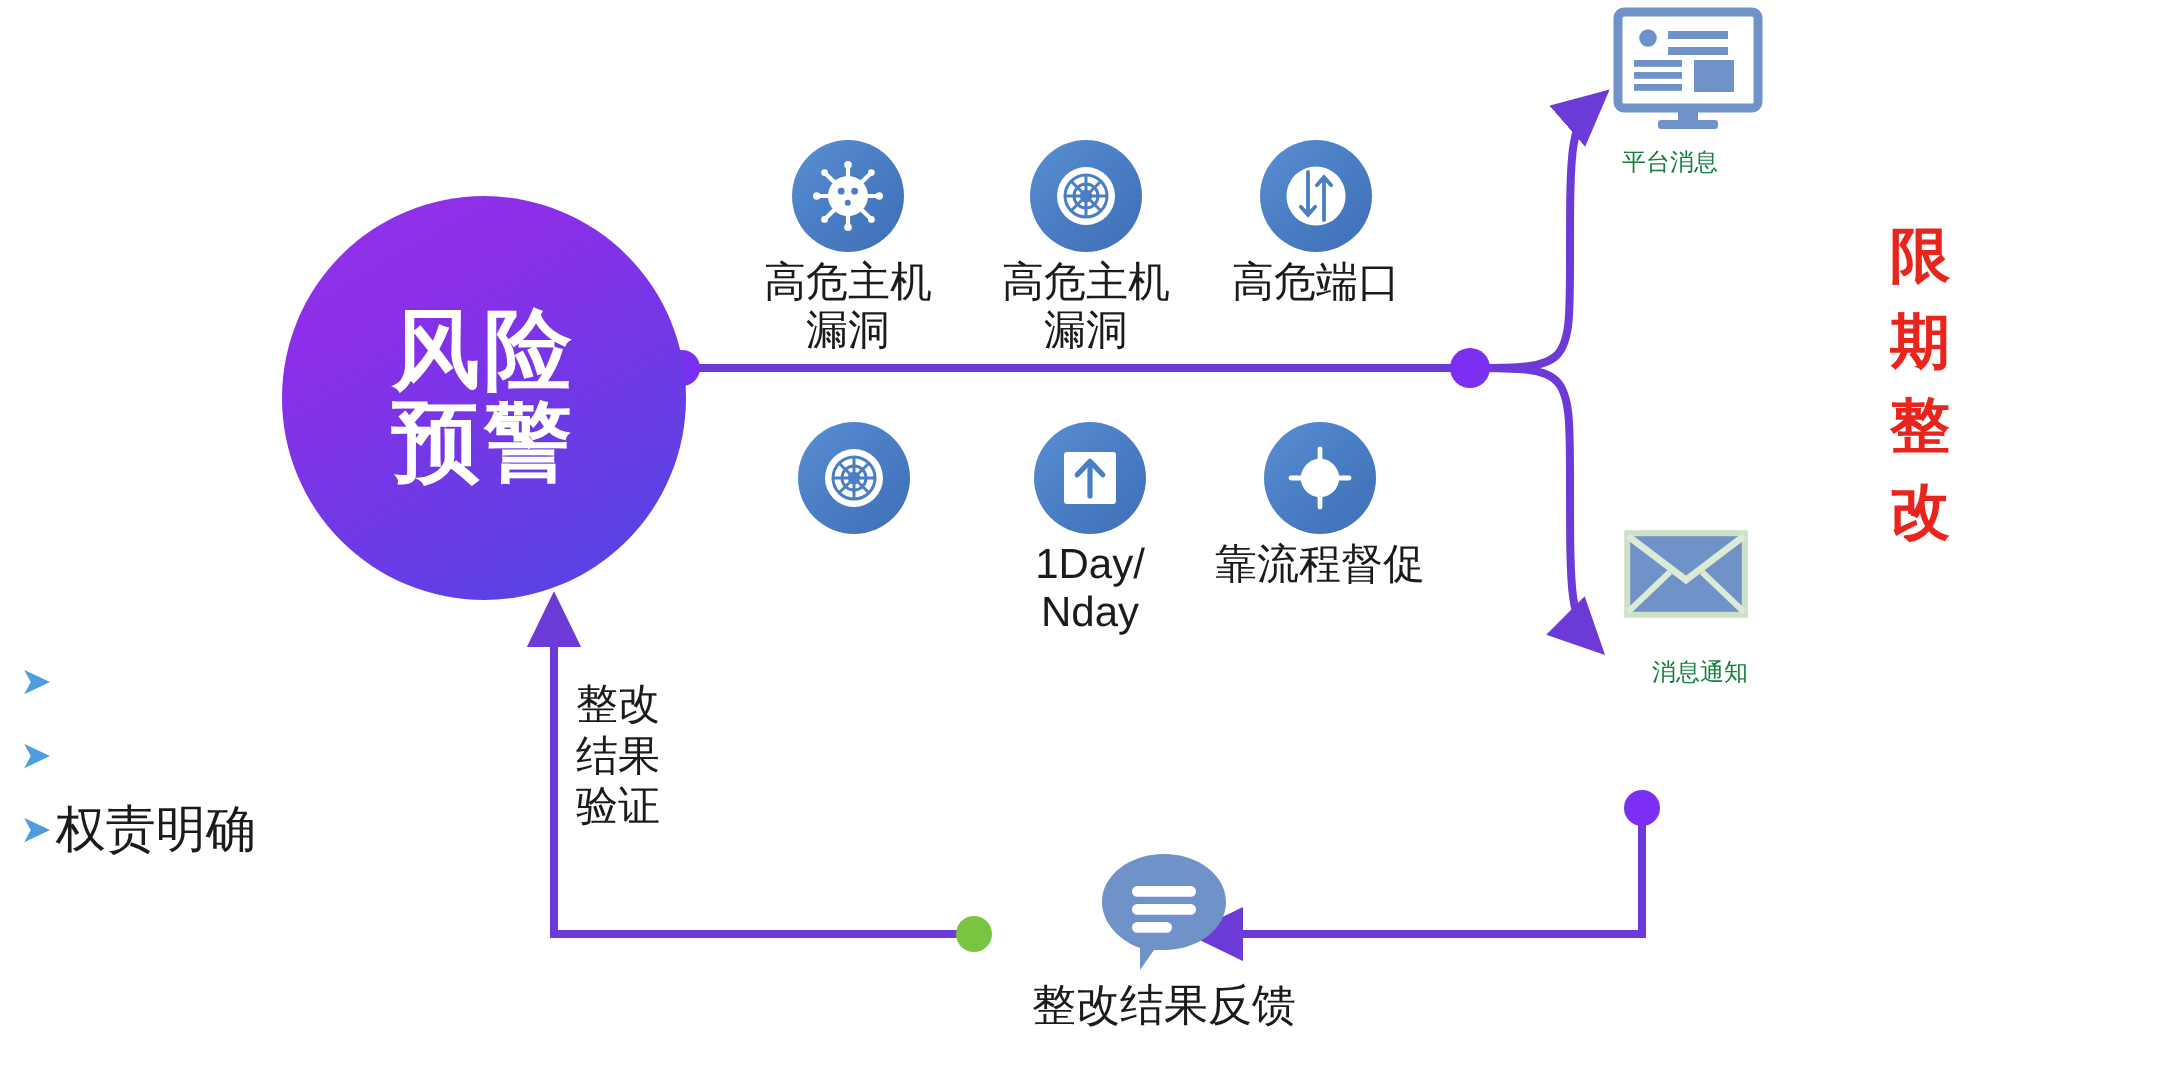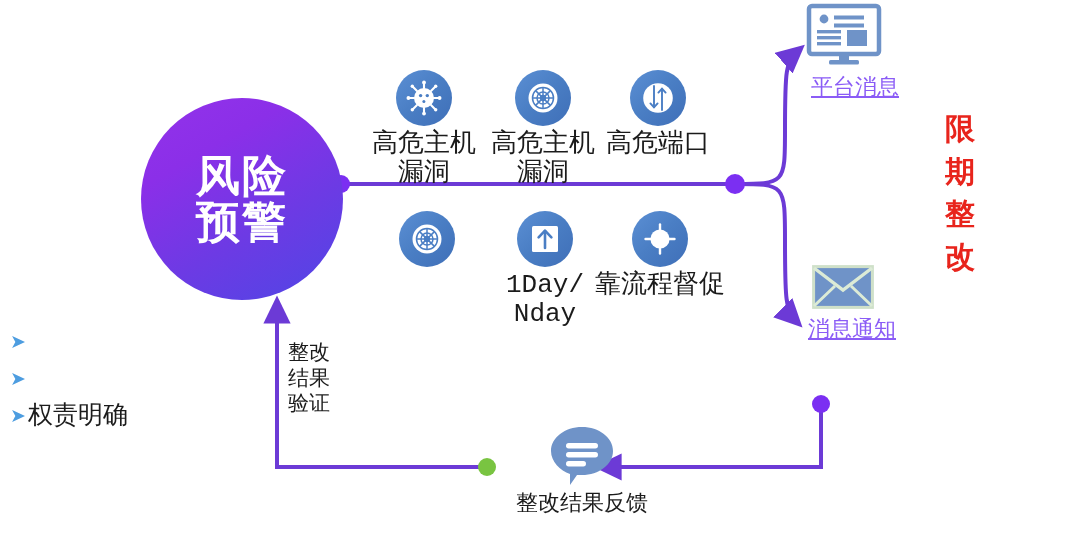--- a/index.html
+++ b/index.html
@@ -23,27 +23,27 @@
   #risk-circle .ln{font-size:44px;letter-spacing:2px;}
 
   
   .node{width:150px;text-align:center;}
   .node .badge{
     width:56px;height:56px;border-radius:50%;margin:0 auto;
     background:linear-gradient(135deg,#5b8fd4 0%,#4a7ec4 48%,#3f6fb8 100%);
     display:flex;align-items:center;justify-content:center;
   }
   .node .lbl{
-    margin-top:4px;font-size:26px;color:#1b1b1b;line-height:1.12;
-    font-family:Liberation Mono, monospace;
+    margin-top:4px;font-size:21px;color:#1b1b1b;line-height:1.12;
+    font-family:Liberation Sans, sans-serif;
   }
 
   
   .outnode{text-align:left;}
-  .outnode .olbl{font-size:22px;color:#8b5cf6;font-family:"DejaVu Sans","Liberation Sans",sans-serif;text-decoration:underline;}
+  .outnode .olbl{font-size:12px;color:#15803d;font-family:"DejaVu Sans","Liberation Sans",sans-serif;}
 
   
   #deadline{
     left:938px;top:108px;width:44px;
     color:#e8241c;font-weight:bold;font-size:30px;line-height:1.42;
     text-align:center;font-family:"DejaVu Sans","Liberation Sans",sans-serif;
   }
   #deadline span{display:block;}
 
   
@@ -253,21 +253,21 @@
   </div>
 
   <div class="abs outnode" style="left:812px;top:265px;">
     <div>
       <svg width="62" height="44" viewBox="0 0 62 44">
         <rect x="1.6" y="1.6" width="58.8" height="40.8" fill="#6f93c8" stroke="#cfe0c9" stroke-width="3"></rect>
         <path d="M2,3 L31,25 L60,3" fill="none" stroke="#dcebd6" stroke-width="3.4"></path>
         <path d="M2,41 L23,21 M60,41 L39,21" fill="none" stroke="#dcebd6" stroke-width="3"></path>
       </svg>
     </div>
-    <div class="olbl" style="margin-top:1px;margin-left:-4px;">消息通知</div>
+    <div class="olbl" style="margin-top:14px;margin-left:-4px;text-align:right;">消息通知</div>
   </div>
 
 
   <div class="abs" id="deadline">
     <span>限</span>
     <span>期</span>
     <span>整</span>
     <span>改</span>
   </div>
 

